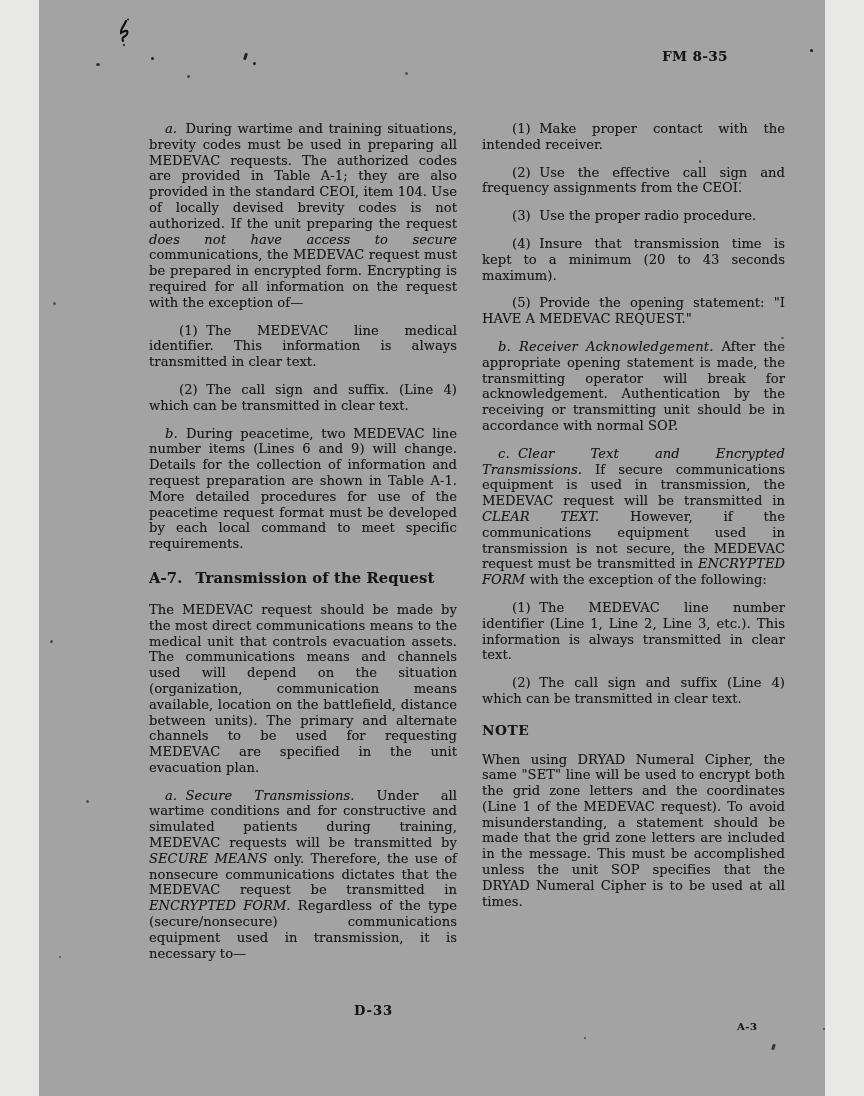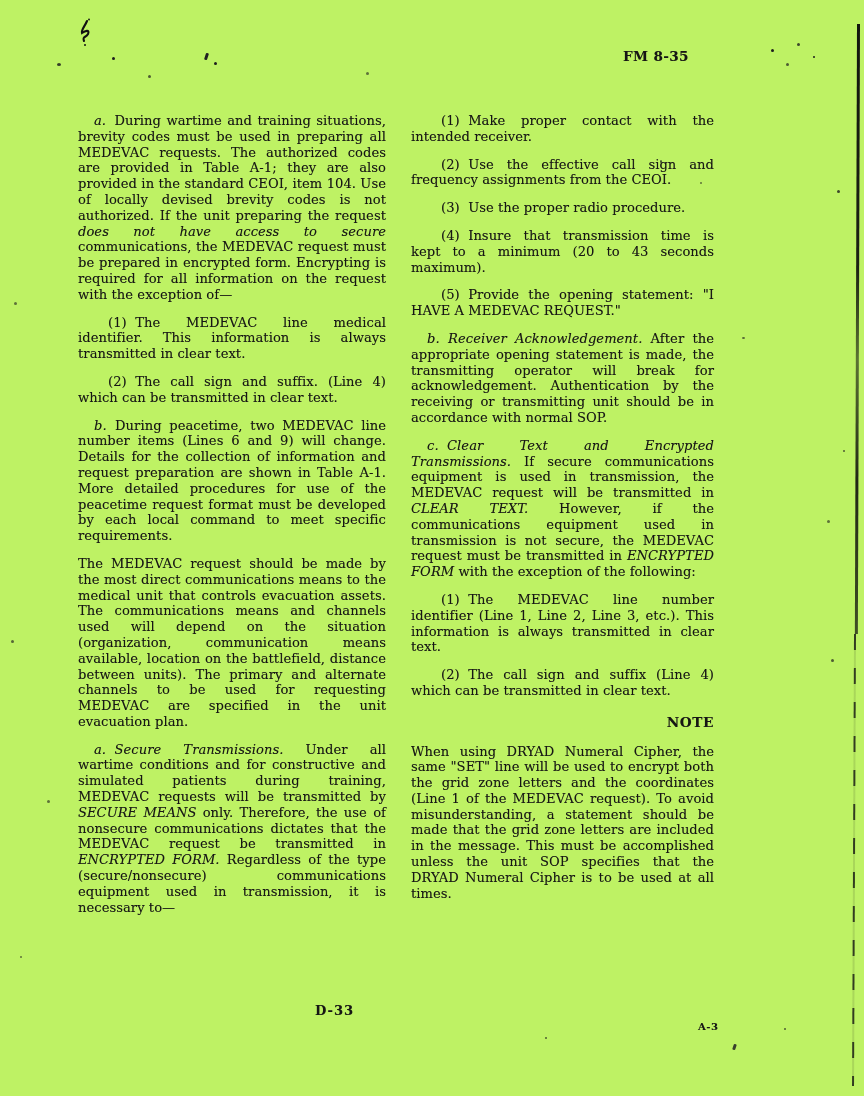--- a/index.html
+++ b/index.html
@@ -1,49 +1,50 @@
 <!DOCTYPE html>
 <html><head>
 <meta charset="utf-8">
 <style>
   html,body{margin:0;padding:0;background:#e8e8e6;}
   .page{
     position:relative;
-    width:864px;height:1096px;
+    width:786px;height:1096px;
     margin:0 auto;
-    background:#bef264;
+    background:#a3a3a3;
     overflow:hidden;
     font-family:"DejaVu Serif", serif;
     color:#161614;
     text-decoration:underline;
   }
   .col{
     position:absolute;
-    top:113px;
+    top:121px;
     font-size:13px;
     line-height:15.8px;
     text-align:justify;
     letter-spacing:0.1px;
     text-shadow:0.25px 0.25px 0 rgba(25,25,25,0.38);
+    margin-left:32px;
   }
   .col-left{left:78px;width:308px;}
   .col-right{left:411px;width:303px;}
   .p{margin:0 0 12px 0;}
   .ind1{text-indent:16px;}   
   .ind2{text-indent:30px;}   
   .it{font-style:italic;}
   .lbl{padding-right:0.65em;}
   .head{
     font-weight:bold;font-size:14.6px;line-height:18px;
     text-align:left;margin:17px 0 15px 0;text-indent:0;
     letter-spacing:0.2px;
   }
   .head .lbl{padding-right:0.9em;}
   .note-head{
-    font-weight:bold;text-align:right;margin:16px 0 13px 0;
+    font-weight:bold;text-align:left;margin:16px 0 13px 0;
     letter-spacing:0.6px;font-size:13.6px;text-indent:0;
   }
   .running-header{
     position:absolute;left:623px;top:48px;
     font-weight:bold;font-size:13.5px;letter-spacing:0.4px;
     text-shadow:0.3px 0.3px 0 rgba(25,25,25,0.4);
   }
   .footer-left{
     position:absolute;left:315px;top:1003px;
     font-weight:bold;font-size:13px;letter-spacing:1px;
@@ -81,20 +82,21 @@
 
 <div class="page">
 
   <div class="running-header">FM 8-35</div>
 
   <div class="col col-left">
     <div class="p ind1"><span class="it lbl">a.</span><span>During wartime and training situations, brevity codes must be used in preparing all MEDEVAC requests. The authorized codes are provided in Table A-1; they are also provided in the standard CEOI, item 104. Use of locally devised brevity codes is not authorized. If the unit preparing the request </span><span class="it">does not have access to secure</span><span> communications, the MEDEVAC request must be prepared in encrypted form. Encrypting is required for all information on the request with the exception of—</span></div>
     <div class="p ind2"><span class="lbl">(1)</span><span>The MEDEVAC line medical identifier. This information is always transmitted in clear text.</span></div>
     <div class="p ind2"><span class="lbl">(2)</span><span>The call sign and suffix. (Line 4) which can be transmitted in clear text.</span></div>
     <div class="p ind1"><span class="it lbl">b.</span><span>During peacetime, two MEDEVAC line number items (Lines 6 and 9) will change. Details for the collection of information and request preparation are shown in Table A-1. More detailed procedures for use of the peacetime request format must be developed by each local command to meet specific requirements.</span></div>
+    <div class="p head"><span class="lbl">A-7.</span><span>Transmission of the Request</span></div>
     <div class="p"><span>The MEDEVAC request should be made by the most direct communications means to the medical unit that controls evacuation assets. The communications means and channels used will depend on the situation (organization, communication means available, location on the battlefield, distance between units). The primary and alternate channels to be used for requesting MEDEVAC are specified in the unit evacuation plan.</span></div>
     <div class="p ind1"><span class="it lbl">a.</span><span class="it">Secure Transmissions.</span><span> Under all wartime conditions and for constructive and simulated patients during training, MEDEVAC requests will be transmitted by </span><span class="it">SECURE MEANS</span><span> only. Therefore, the use of nonsecure communications dictates that the MEDEVAC request be transmitted in </span><span class="it">ENCRYPTED FORM.</span><span> Regardless of the type (secure/nonsecure) communications equipment used in transmission, it is necessary to—</span></div>
   </div>
 
   <div class="col col-right">
     <div class="p ind2"><span class="lbl">(1)</span><span>Make proper contact with the intended receiver.</span></div>
     <div class="p ind2"><span class="lbl">(2)</span><span>Use the effective call sign and frequency assignments from the CEOI.</span></div>
     <div class="p ind2"><span class="lbl">(3)</span><span>Use the proper radio procedure.</span></div>
     <div class="p ind2"><span class="lbl">(4)</span><span>Insure that transmission time is kept to a minimum (20 to 43 seconds maximum).</span></div>
     <div class="p ind2"><span class="lbl">(5)</span><span>Provide the opening statement: "I HAVE A MEDEVAC REQUEST."</span></div>

